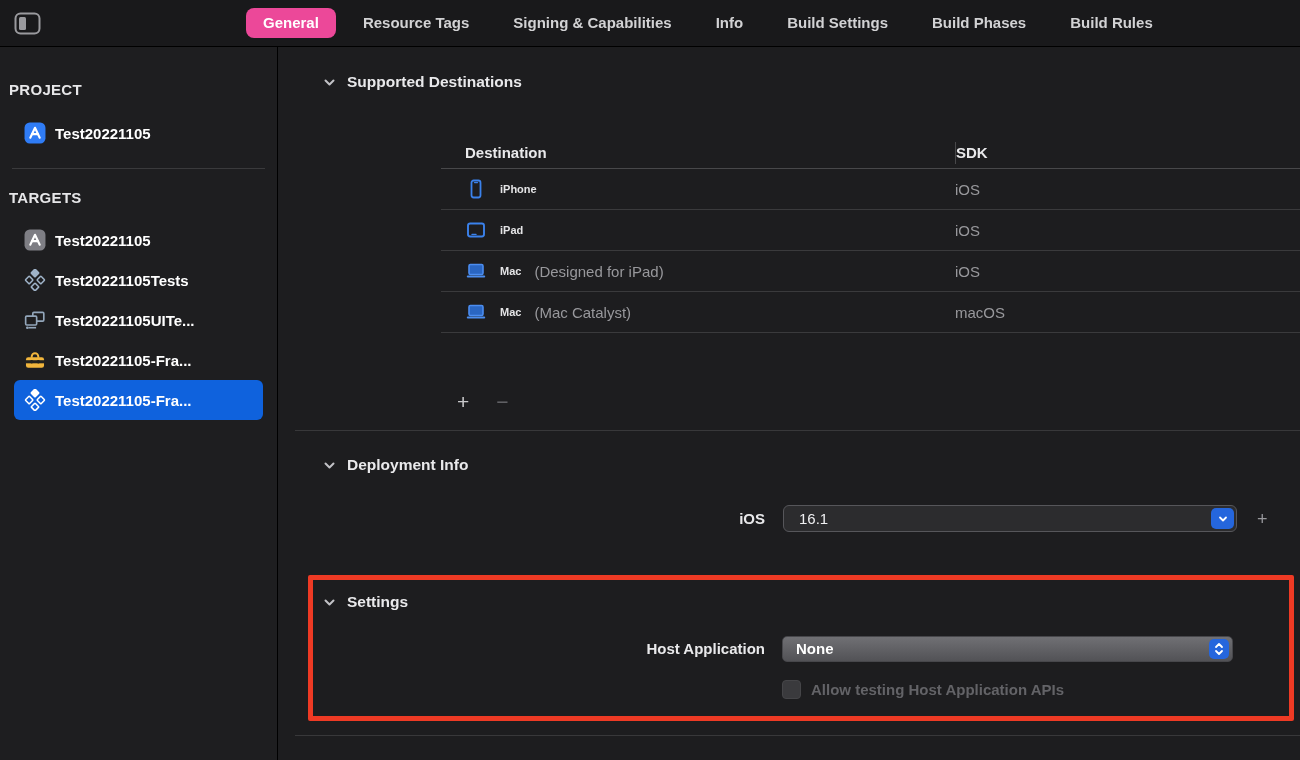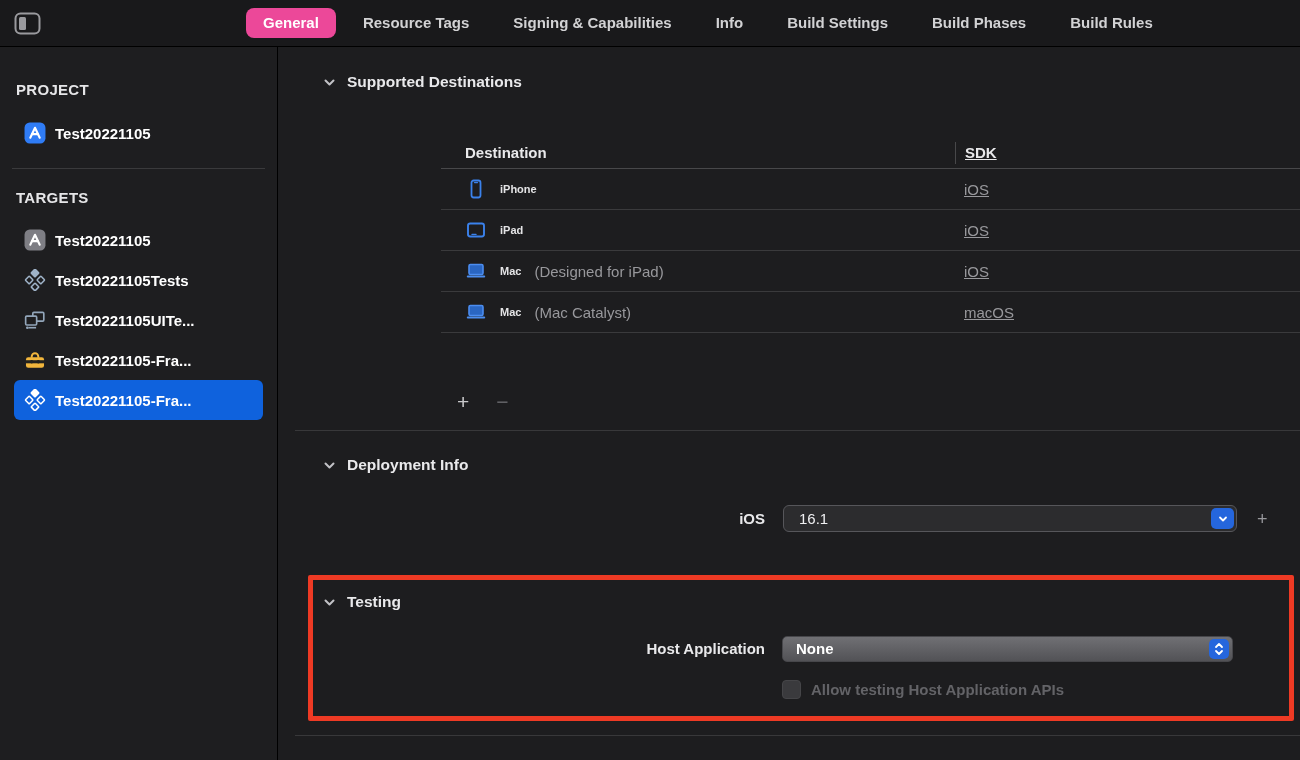--- a/index.html
+++ b/index.html
@@ -20,21 +20,21 @@
     height:30px; line-height:30px; padding:0 17px; border-radius:8px;
     color:#d2d2d4; font-size:15px; font-weight:bold; white-space:nowrap; cursor:pointer;
   }
   .tab.selected { background:#ec4899; color:#fff; }
   
   .sidebar {
     position:absolute; top:47px; left:0; width:278px; bottom:0;
     background:#1e1e20; border-right:1px solid #000;
   }
   .side-header {
-    padding-left:16px; font-size:15px; font-weight:bold; color:#e6e6e8; letter-spacing:.3px;
+    padding-left:9px; font-size:15px; font-weight:bold; color:#e6e6e8; letter-spacing:.3px;
   }
   .side-header.project { margin-top:34px; }
   .side-header.targets { margin-top:20px; }
   .proj-item { margin-top:24px; display:flex; align-items:center; gap:9px; padding-left:24px; cursor:pointer; }
   .proj-item span, .target-item span { font-size:15px; font-weight:bold; color:#ffffff; white-space:nowrap; }
   .side-divider { margin:24px 12px 0 12px; border-top:1px solid #3a3a3c; }
   .target-list { margin-top:14px; }
   .target-item {
     height:40px; margin:0 14px; padding-left:10px; border-radius:6px;
     display:flex; align-items:center; gap:9px; cursor:pointer;
@@ -47,21 +47,21 @@
   .section-head b { font-size:15.5px; color:#e9e9eb; }
   .chev { width:13px; height:13px; }
   .head-destinations { left:44px; top:26px; }
   .head-deployment  { left:44px; top:409px; }
   .head-testing     { left:44px; top:546px; }
   
   .dest-table { position:absolute; left:162px; right:0; top:90px; }
   .t-head { display:flex; height:32px; align-items:center; border-bottom:1px solid #48484a; }
   .t-row  { display:flex; height:41px; align-items:center; border-bottom:1px solid #3a3a3c; cursor:default; }
   .c-dest { flex:1 1 auto; display:flex; align-items:center; padding-left:24px; gap:13px; }
-  .c-sdk  { flex:0 0 345px; padding-left:9px;text-decoration:underline; }
+  .c-sdk  { flex:0 0 345px; padding-left:0; }
   .t-head .c-dest { font-weight:bold; color:#e9e9eb; font-size:15px; }
   .t-head .c-sdk  { font-weight:bold; color:#e9e9eb; font-size:15px; border-left:1px solid #48484a; height:22px; line-height:22px; }
   .t-row .name  { font-weight:bold; color:#e4e4e6; font-size:11px; }
   .t-row .detail{ color:#98989c; font-size:15px; }
   .t-row .c-sdk { color:#98989c; font-size:15px; }
   .dev-icon { width:22px; height:22px; display:inline-flex; }
   .plusminus { position:absolute; left:178px; top:344px; display:flex; gap:27px; align-items:center; }
   .pm-btn { font-size:21px; line-height:21px; cursor:pointer; font-weight:normal; }
   .pm-add { color:#c9c9cb; }
   .pm-remove { color:#646468; }
@@ -288,21 +288,21 @@
       </div>
       <span class="dep-add">+</span>
     </div>
 
     <div class="highlight-rect"></div>
 
     <div class="section-head head-testing">
       <svg class="chev" viewBox="0 0 13 13">
         <polyline points="2.5,4.5 6.5,8.5 10.5,4.5" fill="none" stroke="#c2c2c6" stroke-width="2" stroke-linecap="round" stroke-linejoin="round"></polyline>
       </svg>
-      <b>Testing</b>
+      <b>Settings</b>
     </div>
 
     <div class="host-row">
       <div class="form-label">Host Application</div>
       <div class="popup">
         <span class="val">None</span>
         <span class="popup-stepper">
           <svg width="12" height="16" viewBox="0 0 12 16">
             <polyline points="3,6 6,3 9,6" fill="none" stroke="#fff" stroke-width="1.8" stroke-linecap="round" stroke-linejoin="round"></polyline>
             <polyline points="3,10 6,13 9,10" fill="none" stroke="#fff" stroke-width="1.8" stroke-linecap="round" stroke-linejoin="round"></polyline>

